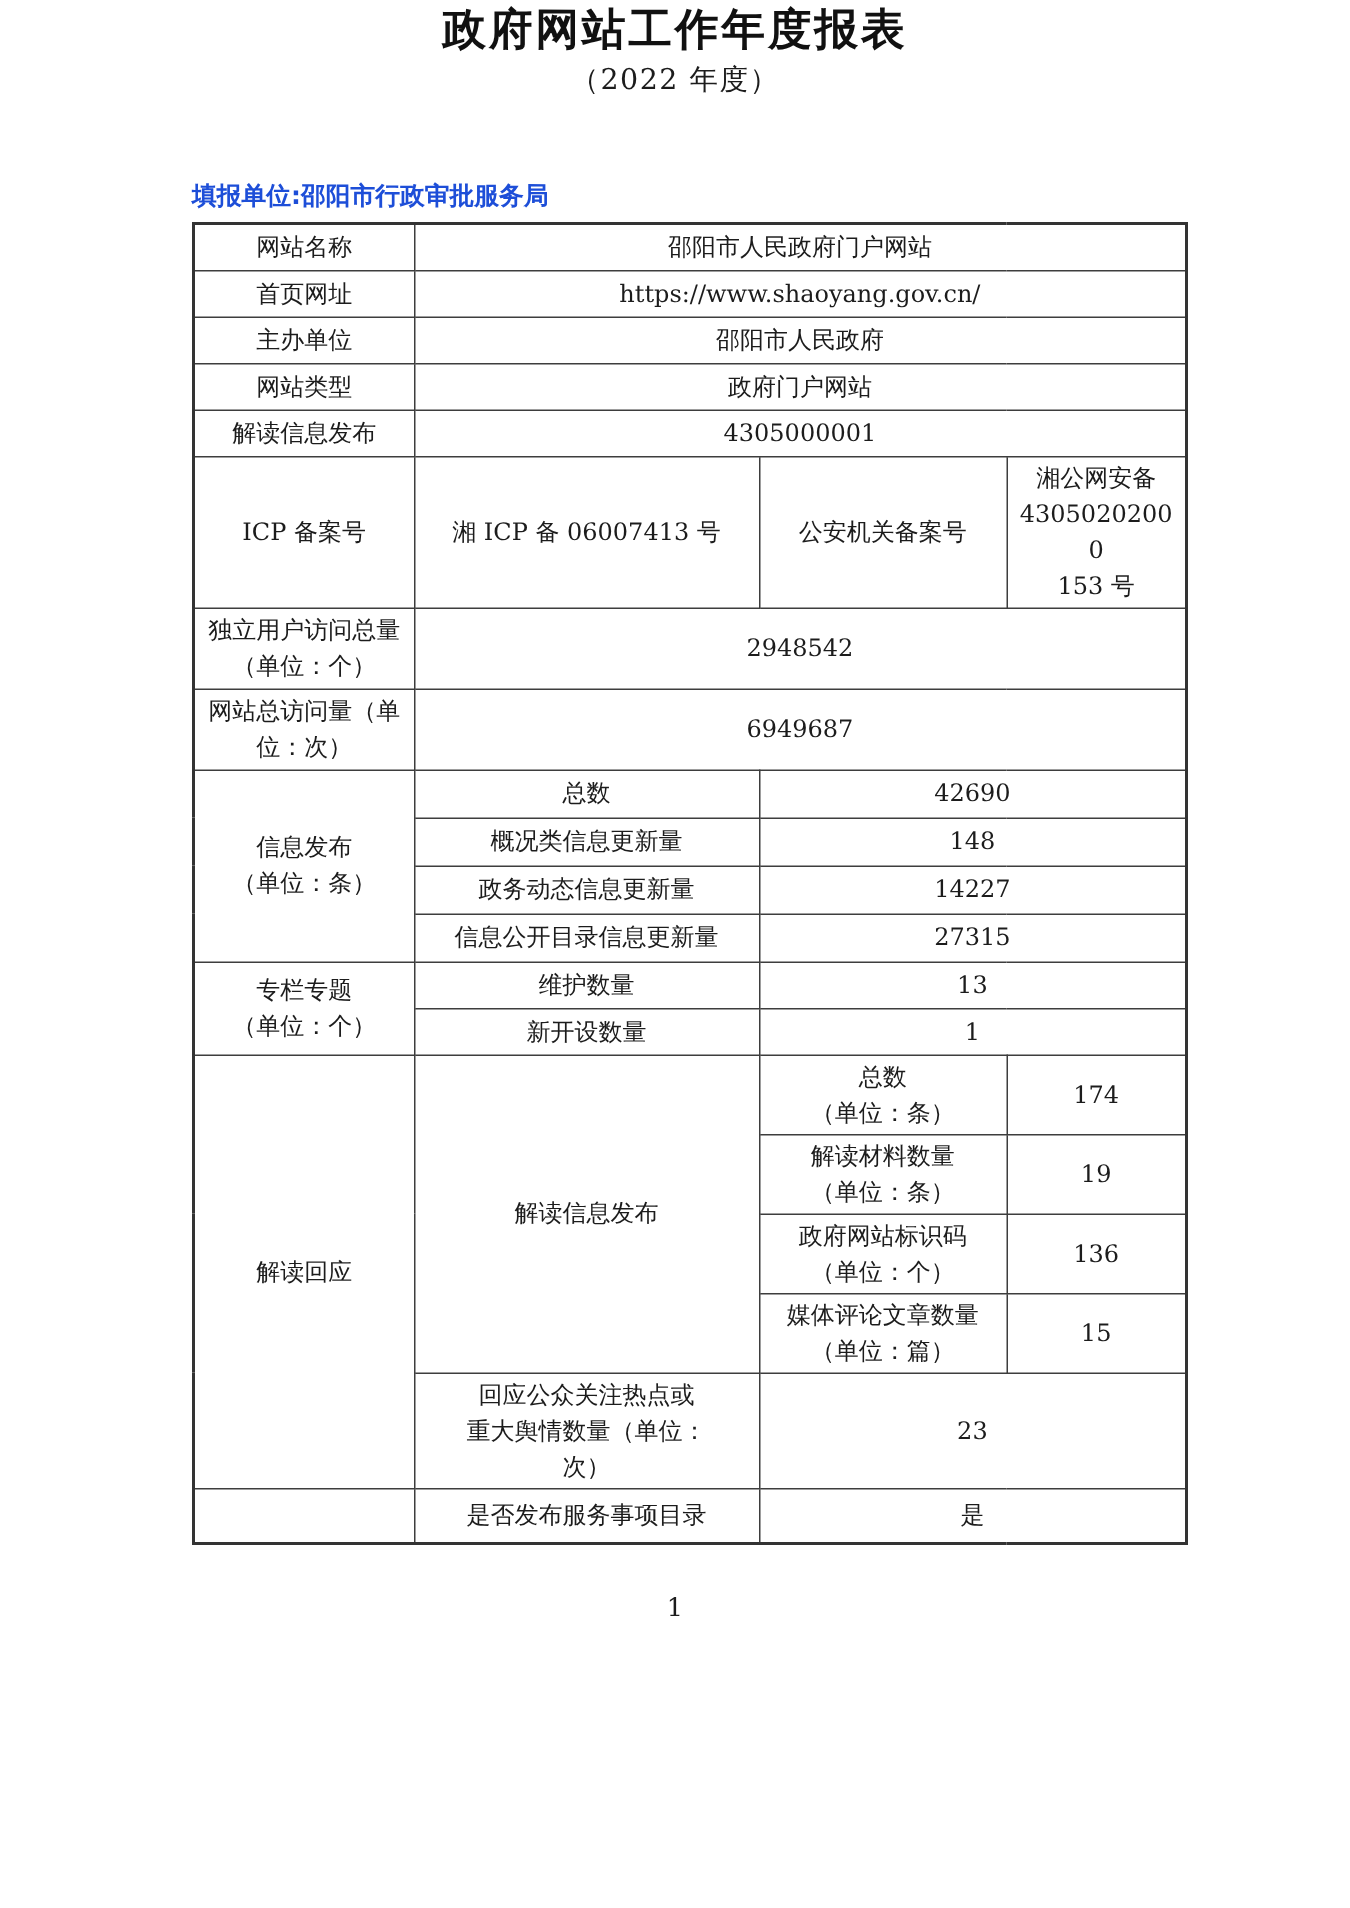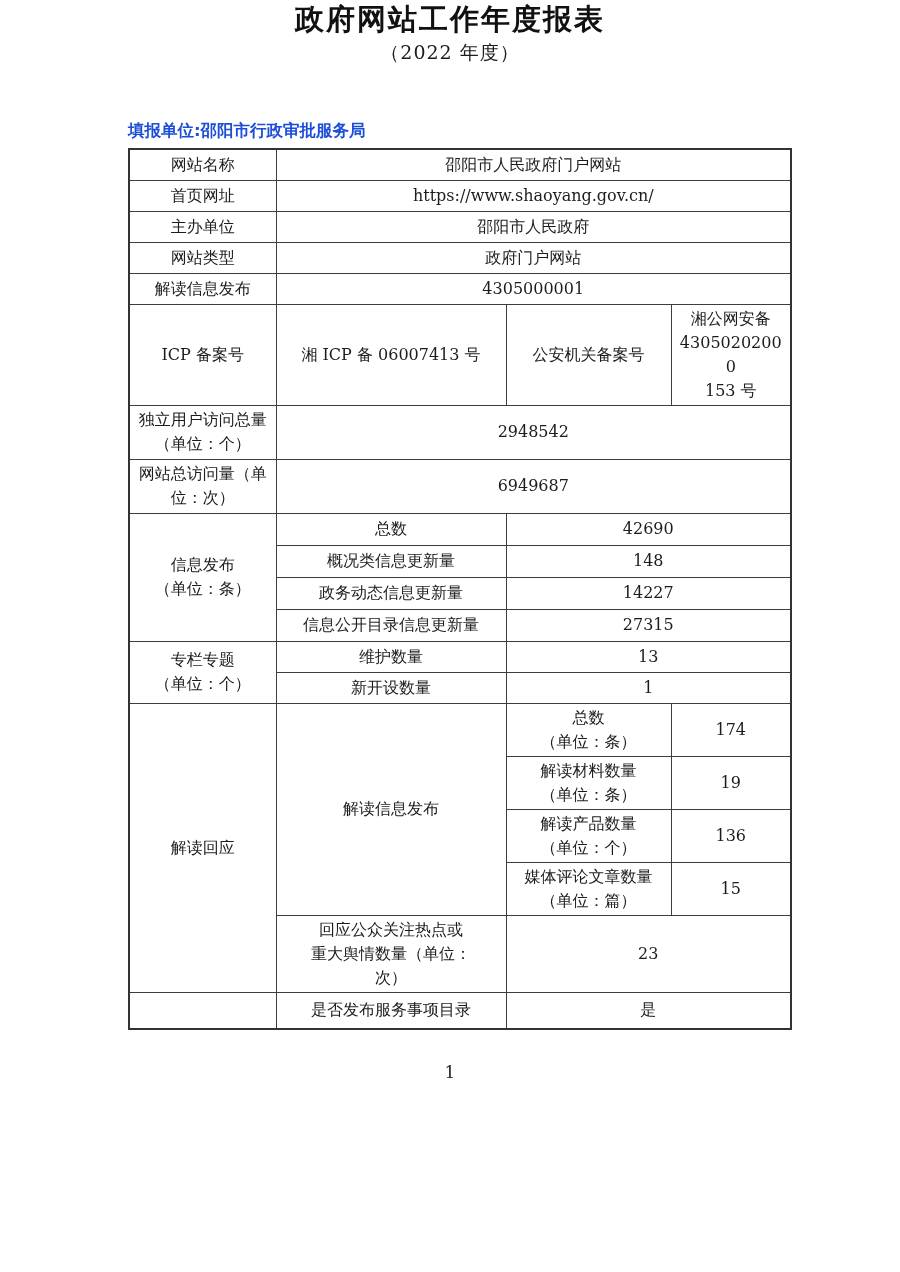--- a/index.html
+++ b/index.html
@@ -159,21 +159,21 @@
     </tr>
     <tr class="rh52">
       <td>
         <span class="line">解读材料数量</span>
         <span class="line">（单位：条）</span>
       </td>
       <td>19</td>
     </tr>
     <tr class="rh52">
       <td>
-        <span class="line">解读产品数量</span>
+        <span class="line">政府网站标识码</span>
         <span class="line">（单位：个）</span>
       </td>
       <td>136</td>
     </tr>
     <tr class="rh52">
       <td>
         <span class="line">媒体评论文章数量</span>
         <span class="line">（单位：篇）</span>
       </td>
       <td>15</td>

